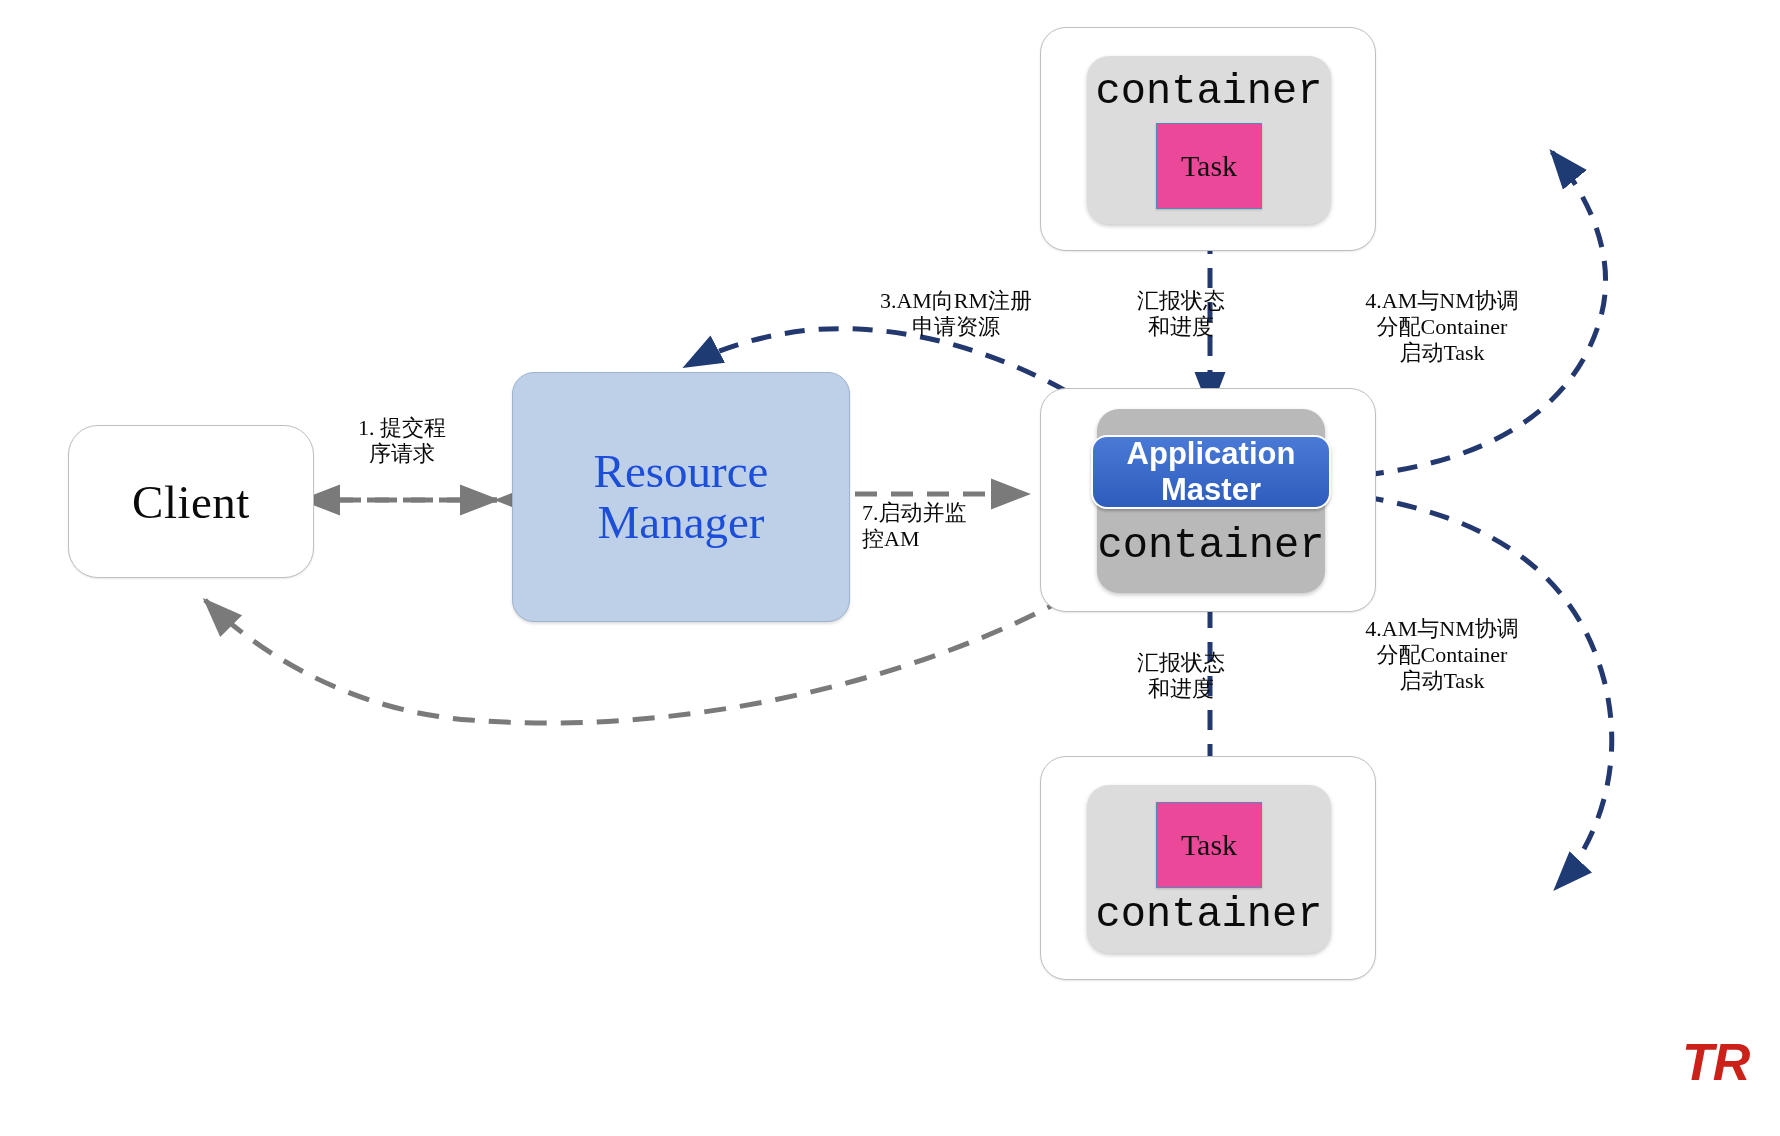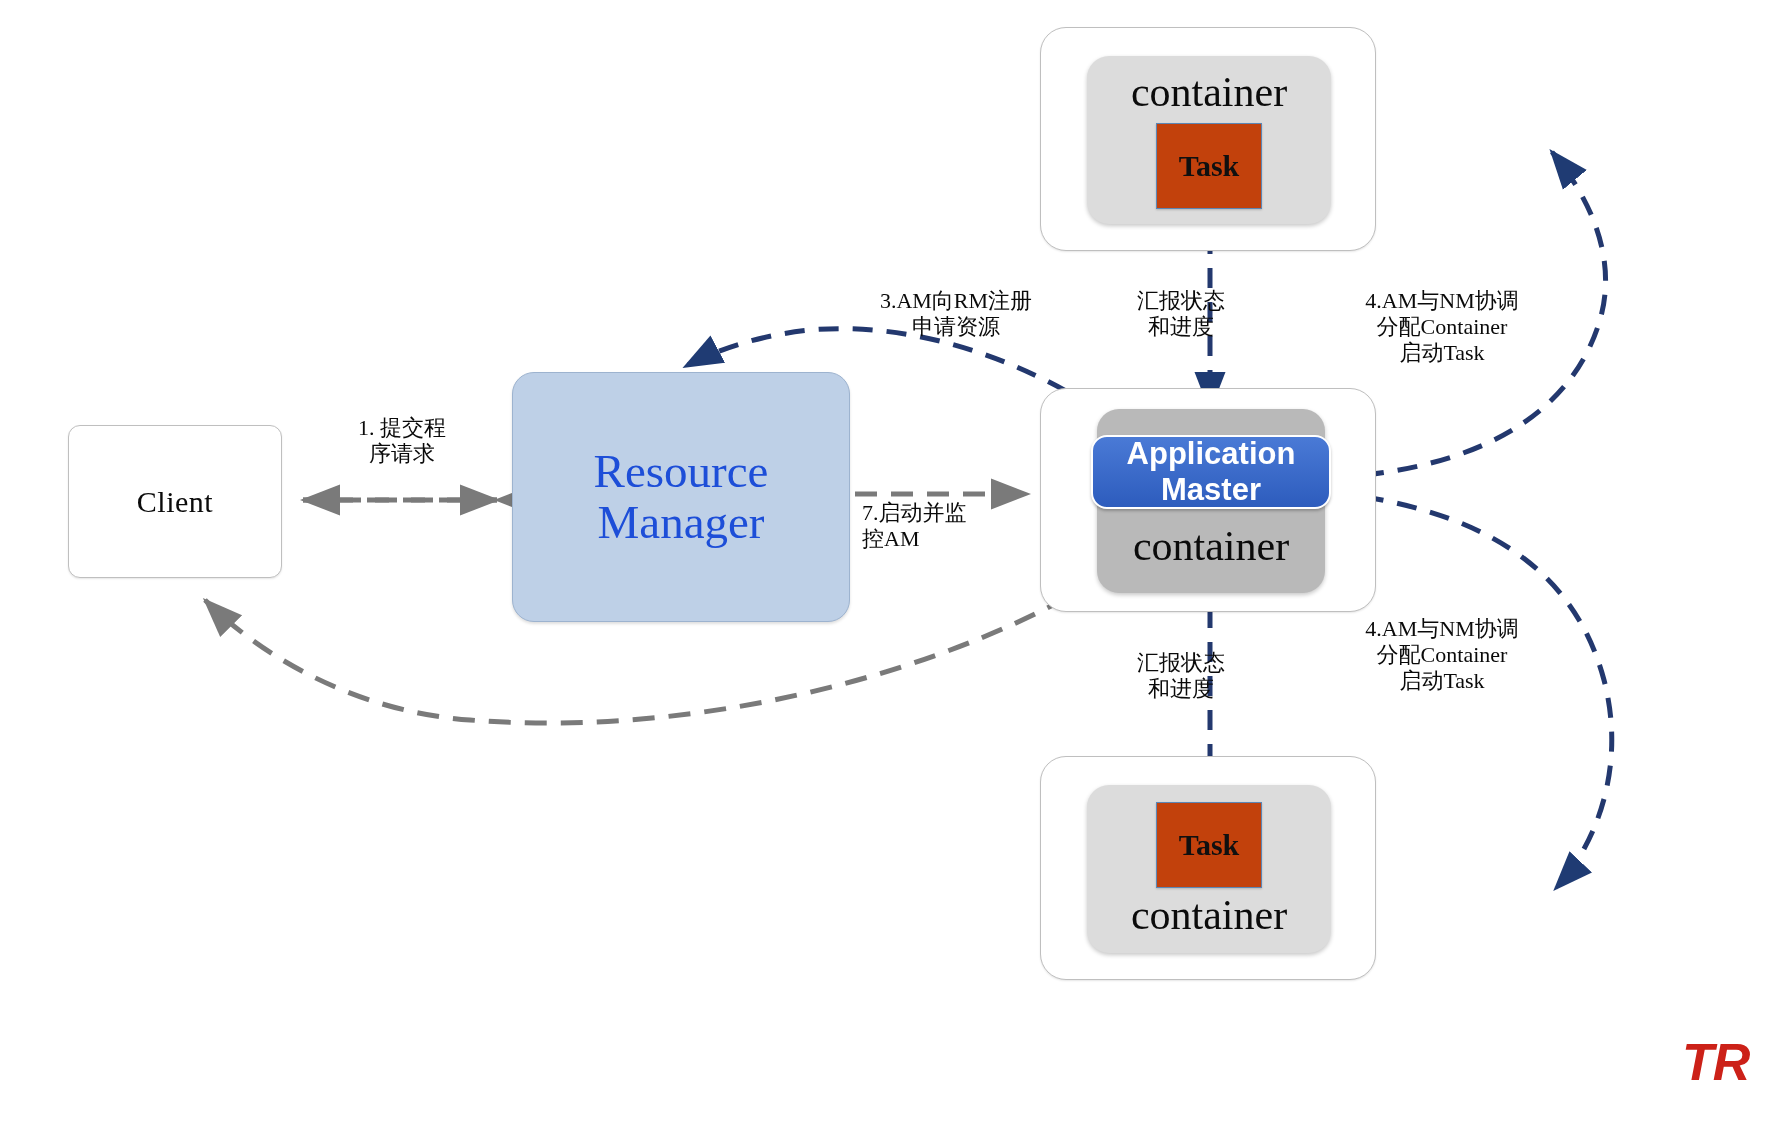--- a/index.html
+++ b/index.html
@@ -39,24 +39,24 @@
   .outer-box {
     background: #ffffff;
     border: 1.6px solid #bfbfbf;
     border-radius: 26px;
     box-shadow: 0 1px 2px rgba(0,0,0,0.10);
   }
 
   .client-box {
     left: 68px;
     top: 425px;
-    width: 214px;
+    width: 246px;
     height: 153px;
-    border-radius: 12px;
-    font-size: 30px;
+    border-radius: 30px;
+    font-size: 47px;
     color: #0b0b0b;
     letter-spacing: 0.5px;
   }
 
   .rm-box {
     left: 512px;
     top: 372px;
     width: 338px;
     height: 250px;
     background: #bed0e7;
@@ -77,34 +77,34 @@
     box-shadow: 0 2px 4px rgba(0,0,0,0.22);
     display: flex;
     flex-direction: column;
     align-items: center;
     justify-content: center;
   }
   .grey-container.dark {
     background: #b9b9b9;
   }
   .container-label {
-    font-family: Liberation Serif, serif;
+    font-family: Liberation Mono, monospace;
     font-size: 42px;
     color: #0b0b0b;
     line-height: 1;
   }
   .task-box {
-    background: #c2410c;
+    background: #ec4899;
     border: 1.2px solid #5c86b5;
     display: flex;
     align-items: center;
     justify-content: center;
     font-size: 30px;
     color: #101010;
-    font-weight: 700;
+    font-weight: 400;
     box-shadow: 0 1px 2px rgba(0,0,0,0.18);
   }
   .am-pill {
     background: #3366cc;
     background-image: linear-gradient(#4a7ad6, #2d5cbd);
     border: 2px solid #ffffff;
     border-radius: 16px;
     color: #ffffff;
     font-family: "Liberation Sans", sans-serif;
     font-weight: bold;

